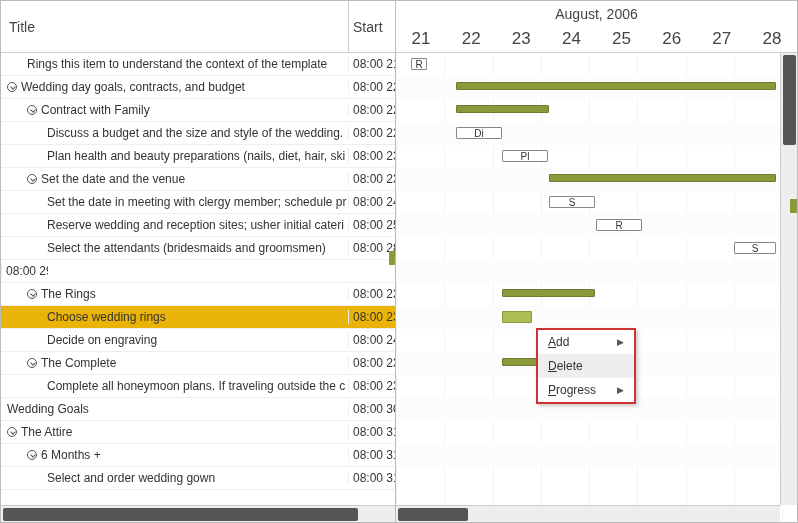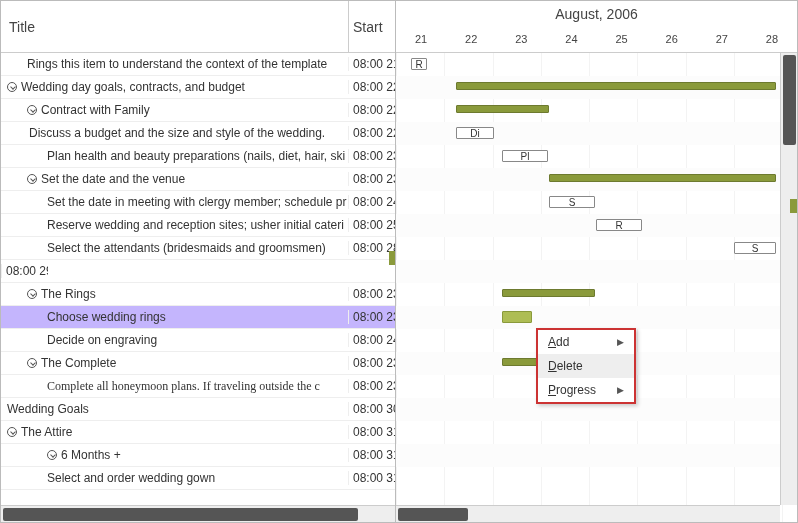--- a/index.html
+++ b/index.html
@@ -4,32 +4,32 @@
 <style>
 * { margin: 0; padding: 0; box-sizing: border-box; }
 body { font-family: "Segoe UI", Arial, sans-serif; font-size: 12px; color: #333; background: #fff; overflow: hidden; }
 .container { width: 798px; height: 523px; display: flex; border: 1px solid #bbb; background:#fff; position: relative; }
 .left-panel { width: 395px; height: 100%; border-right: 1px solid #bbb; display:flex; flex-direction:column; position:relative; }
 .left-header { height: 52px; border-bottom: 1px solid #ccc; display:flex; align-items:center;}
 .col-title { flex: 1; padding-left: 8px; font-size: 14px; color:#444; }
 .col-start { width: 47px; border-left: 1px solid #ccc; height:100%; display:flex; align-items:center; padding-left:4px; font-size:14px; color:#444;}
 .rows { flex:1; overflow:hidden;}
 .row { height: 23px; border-bottom: 1px solid #eee; display:flex; align-items:center; position:relative;}
-.row.sel { background: #c4b5fd; }
+.row.sel { background: #eab308; }
 .row .title-cell { flex:1; padding-left: 6px; white-space:nowrap; overflow:hidden; display:flex; align-items:center; gap:4px;}
 .row .start-cell { width: 47px; border-left: 1px solid #eee; padding-left:4px; white-space:nowrap; overflow:hidden;}
 .chev { width:10px; height:10px; border-radius:50%; border:1px solid #555; position:relative; flex-shrink:0;}
 .chev::after { content:''; position:absolute; width:3px; height:3px; border-right:1px solid #555; border-bottom:1px solid #555; transform:rotate(45deg); top:2px; left:2.5px; }
 .h-scroll { height:17px; background:#eee; border-top:1px solid #ccc; position:relative;}
 .h-scroll .thumb { position:absolute; height:13px; top:2px; background:#555; border-radius:2px;}
 .right-panel { flex:1; height:100%; display:flex; flex-direction:column; position:relative;}
 .timeline-header { height:52px; border-bottom:1px solid #ccc; display:flex; flex-direction:column;}
 .month-row { flex:1; display:flex; align-items:center; justify-content:center; font-size:14px; color:#444;}
 .days-row { flex:1; display:flex; align-items:center;}
-.day { flex:1; text-align:center; font-size:11px; color:#444;}
+.day { flex:1; text-align:center; font-size:17px; color:#444;}
 .gantt-body { flex:1; position:relative; overflow:hidden;}
 .vgrid { position:absolute; top:0; bottom:0; width:0; border-left:1px solid #f3f3f3;}
 .grow { position:absolute; left:0; right:0; height:23px;}
 .bar { position:absolute; height:12px; border-radius:1px; border:1px solid #888; background:#fff; font-size:10px; display:flex; align-items:center; justify-content:center; color:#333;}
 .bar.sum { background:#8a9a3b; border-color:#6d7a2f; height:8px;}
 .bar.prog { background:#aebd55; border-color:#8a9a3b;}
 .v-scroll { width:17px; background:#eee; border-left:1px solid #ccc; position:absolute; right:0; top:52px; bottom:17px;}
 .v-scroll .thumb { position:absolute; width:13px; left:2px; background:#555; border-radius:2px;}
 .context-menu { position:absolute; border:2px solid #c33; background:#fff; box-shadow:2px 2px 4px rgba(0,0,0,0.2); z-index:100; width:100px;}
 .context-menu .mi { padding:5px 10px; font-size:12px; color:#333; display:flex; justify-content:space-between; align-items:center; text-decoration: underline; text-decoration-color: transparent;}
@@ -62,21 +62,21 @@
           <div class="start-cell">08:00 22</div>
         </div>
         <div class="row">
           <div class="title-cell" style="padding-left: 26px;">
             <span class="chev"></span>
             <span>Contract with Family</span>
           </div>
           <div class="start-cell">08:00 22</div>
         </div>
         <div class="row">
-          <div class="title-cell" style="padding-left: 28px;">
+          <div class="title-cell" style="padding-left: 46px;">
             <span>Discuss a budget and the size and style of the wedding.</span>
           </div>
           <div class="start-cell">08:00 22</div>
         </div>
         <div class="row">
           <div class="title-cell" style="padding-left: 46px;">
             <span>Plan health and beauty preparations (nails, diet, hair, ski</span>
           </div>
           <div class="start-cell">08:00 23</div>
         </div>
@@ -128,40 +128,40 @@
           <div class="start-cell">08:00 24</div>
         </div>
         <div class="row">
           <div class="title-cell" style="padding-left: 26px;">
             <span class="chev"></span>
             <span>The Complete</span>
           </div>
           <div class="start-cell">08:00 23</div>
         </div>
         <div class="row">
-          <div class="title-cell" style="padding-left: 46px; font-family: Liberation Serif, serif;">
+          <div class="title-cell" style="padding-left: 46px;">
             <span>Complete all honeymoon plans. If traveling outside the c</span>
           </div>
           <div class="start-cell">08:00 23</div>
         </div>
         <div class="row">
           <div class="title-cell" style="padding-left: 6px;">
             <span>Wedding Goals</span>
           </div>
           <div class="start-cell">08:00 30</div>
         </div>
         <div class="row">
           <div class="title-cell" style="padding-left: 6px;">
             <span class="chev"></span>
             <span>The Attire</span>
           </div>
           <div class="start-cell">08:00 31</div>
         </div>
         <div class="row">
-          <div class="title-cell" style="padding-left: 26px; margin-left: 20px;">
+          <div class="title-cell" style="padding-left: 26px;">
             <span class="chev"></span>
             <span>6 Months +</span>
           </div>
           <div class="start-cell">08:00 31</div>
         </div>
         <div class="row">
           <div class="title-cell" style="padding-left: 46px;">
             <span>Select and order wedding gown</span>
           </div>
           <div class="start-cell">08:00 31</div>
@@ -211,21 +211,21 @@
         <div class="grow" style="top: 276px;"></div>
         <div class="grow" style="top: 299px; background: rgb(252, 252, 252);"></div>
         <div class="grow" style="top: 322px;"></div>
         <div class="grow" style="top: 345px; background: rgb(252, 252, 252);"></div>
         <div class="grow" style="top: 368px;"></div>
         <div class="grow" style="top: 391px; background: rgb(252, 252, 252);"></div>
         <div class="grow" style="top: 414px;"></div>
         <div class="bar " style="top: 5px; left: 15px; width: 16px;">R</div>
         <div class="bar sum" style="top: 29px; left: 60px; width: 320px;"></div>
         <div class="bar sum" style="top: 52px; left: 60px; width: 93px;"></div>
-        <div class="bar " style="top: 74px; left: 60px; width: 38px;">Di</div>
+        <div class="bar " style="top: 74px; left: 60px; width: 46px;">Di</div>
         <div class="bar " style="top: 97px; left: 106px; width: 46px;">Pl</div>
         <div class="bar sum" style="top: 121px; left: 153px; width: 227px;"></div>
         <div class="bar " style="top: 143px; left: 153px; width: 46px;">S</div>
         <div class="bar " style="top: 166px; left: 200px; width: 46px;">R</div>
         <div class="bar " style="top: 189px; left: 338px; width: 42px;">S</div>
         <div class="bar sum" style="top: 236px; left: 106px; width: 93px;"></div>
         <div class="bar prog" style="top: 258px; left: 106px; width: 30px;"></div>
         <div class="bar sum" style="top: 305px; left: 106px; width: 46px;"></div>
       </div>
     <div class="v-scroll">

